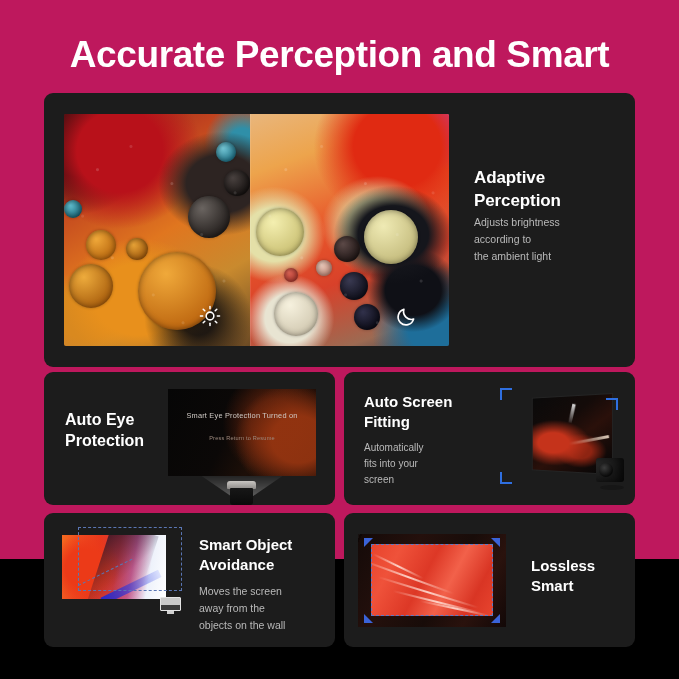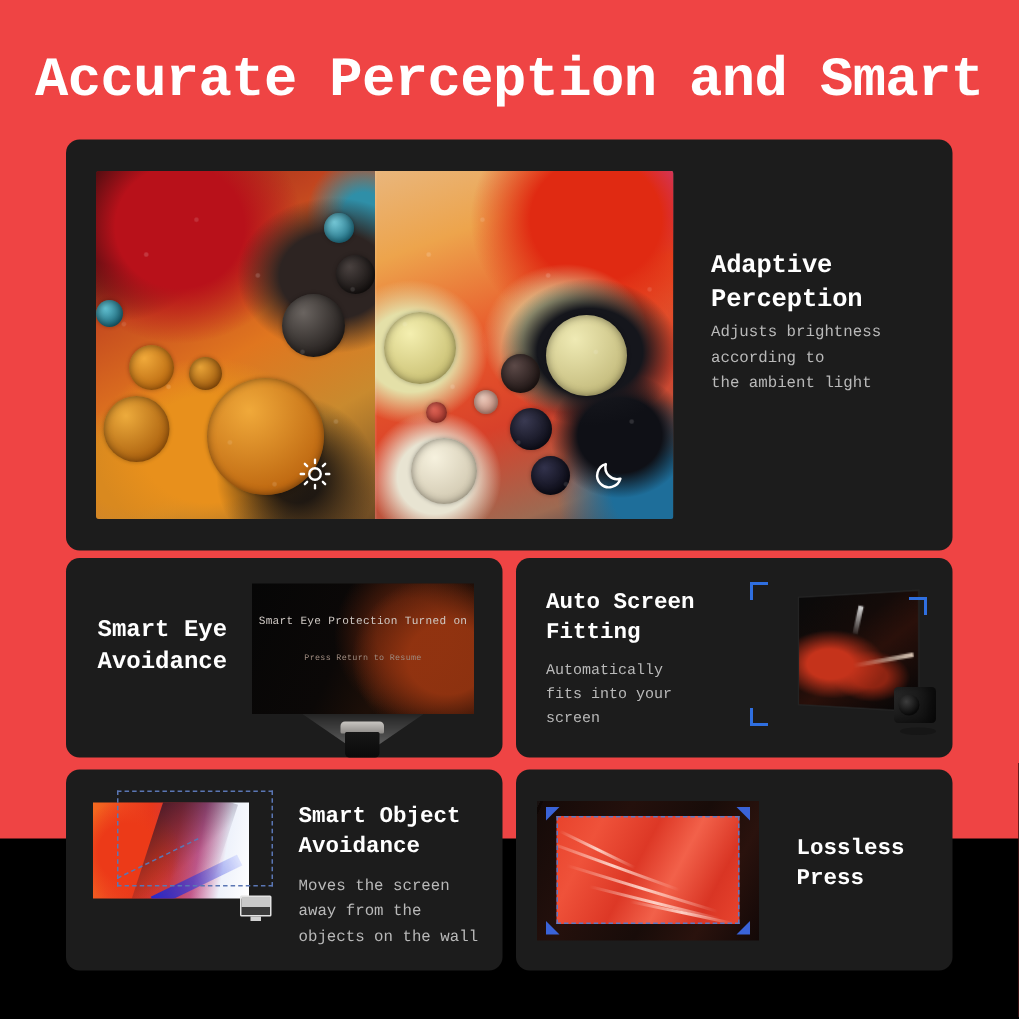--- a/index.html
+++ b/index.html
@@ -14,22 +14,21 @@
   body {
     font-family: "Liberation Sans", "DejaVu Sans", sans-serif;
     color: #ffffff;
     -webkit-font-smoothing: antialiased;
   }
 
   .page {
     position: relative;
     width: 679px;
     height: 559px;
-    background: #ef4444;
-    font-family: Liberation Mono, monospace;
+    background: #be185d;
   }
 
   
   .page-title {
     position: absolute;
     left: 0;
     top: 33px;
     width: 679px;
     text-align: center;
     font-size: 37px;
@@ -610,21 +609,21 @@
 
     <div class="hero-text">
       <div class="hero-heading">Adaptive Perception</div>
       <div class="hero-body">Adjusts brightness
 according to
 the ambient light</div>
     </div>
   </section>
 
   <section class="card card-eye">
-    <div class="eye-heading">Smart Eye Avoidance</div>
+    <div class="eye-heading">Auto Eye Protection</div>
   </section>
 
   <div class="eye-beam"></div>
 
   <div class="eye-screen">
     <div class="eye-screen-line1">Smart Eye Protection Turned on</div>
     <div class="eye-screen-line2">Press Return to Resume</div>
   </div>
 
   <div class="projector">
@@ -694,17 +693,17 @@
       </div>
       <div class="zoom-dash"></div>
       <span class="zarrow tl"></span>
       <span class="zarrow tr"></span>
       <span class="zarrow bl"></span>
       <span class="zarrow br"></span>
     </div>
 
     <div class="zoom-text">
       <div class="zoom-heading">Lossless
-Press</div>
+Smart</div>
     </div>
   </section>
 
 </div>
 
 </body></html>

